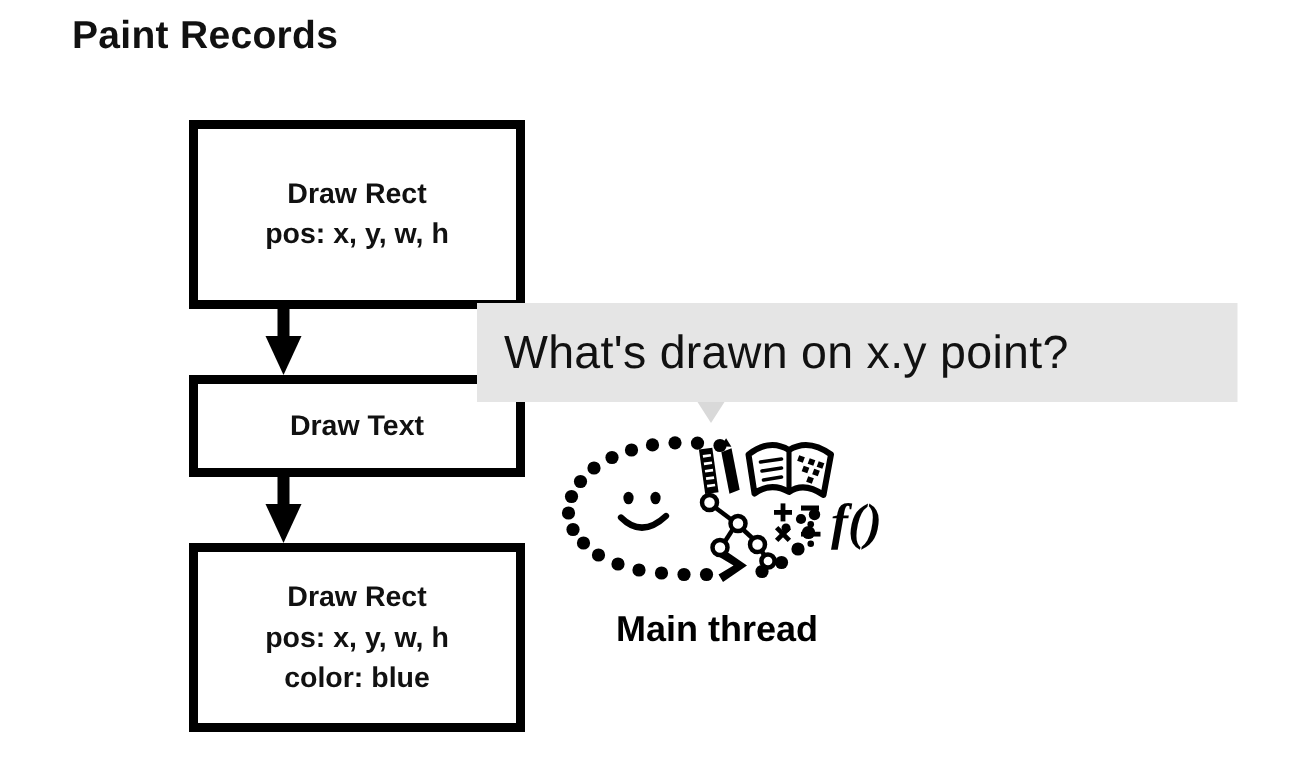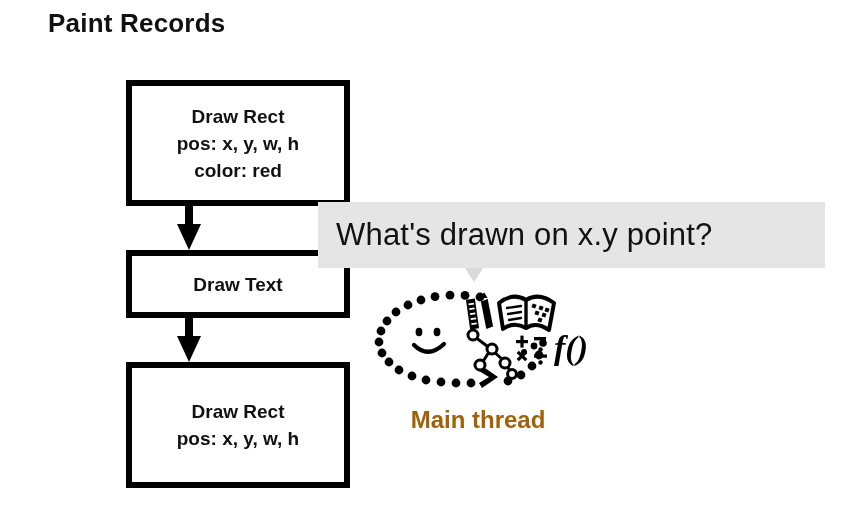--- a/index.html
+++ b/index.html
@@ -124,52 +124,52 @@
 
   
   #main-thread-label {
     position: absolute;
     left: 358px;
     top: 406px;
     width: 240px;
     text-align: center;
     font-size: 24px;
     font-weight: bold;
-    color: #a16207;
+    color: #000000;
     white-space: nowrap;
   }
 </style>
 </head>
 <body>
 
 <div id="slide-title">Paint Records</div>
 
 <div id="record-box-0" class="record-box">
   <div class="record-line">Draw Rect</div>
   <div class="record-line">pos: x, y, w, h</div>
-  <div class="record-line">color: red</div>
 </div>
 
 <div id="flow-arrow-0" class="flow-arrow">
   <div class="shaft"></div>
   <div class="head"></div>
 </div>
 
 <div id="record-box-1" class="record-box">
   <div class="record-line">Draw Text</div>
 </div>
 
 <div id="flow-arrow-1" class="flow-arrow">
   <div class="shaft"></div>
   <div class="head"></div>
 </div>
 
 <div id="record-box-2" class="record-box">
   <div class="record-line">Draw Rect</div>
   <div class="record-line">pos: x, y, w, h</div>
+  <div class="record-line">color: blue</div>
 </div>
 
 <div id="speech-bubble">
   <div id="speech-bubble-text">What's drawn on x.y point?</div>
 </div>
 <div id="speech-bubble-tail"></div>
 
 <div id="thinking-figure">
   <svg width="240" height="120" viewBox="0 0 240 120" xmlns="http://www.w3.org/2000/svg">
 

